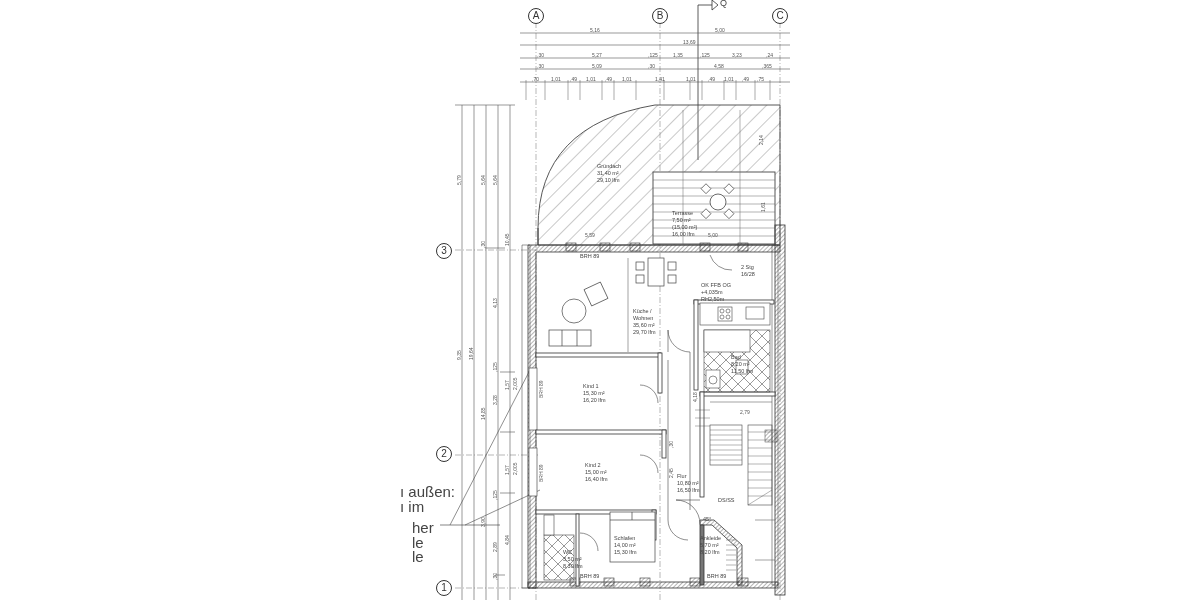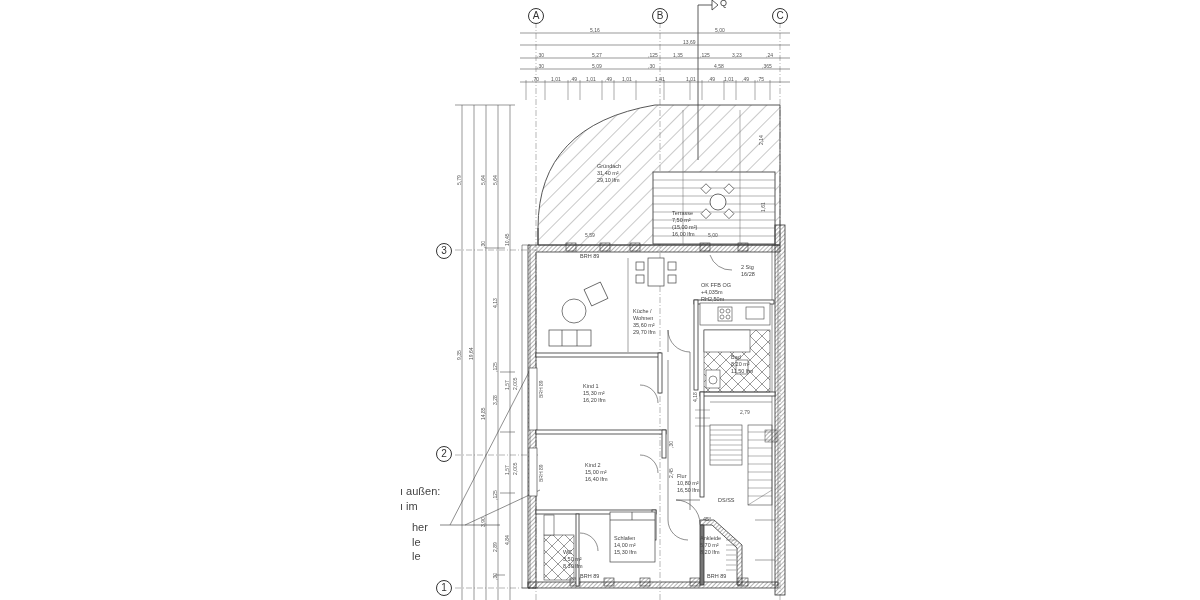--- a/index.html
+++ b/index.html
@@ -2,21 +2,21 @@
 <html><head>
 <meta charset="utf-8">
 <style>
   html,body{margin:0;padding:0;background:#fff;}
   body{width:1200px;height:600px;overflow:hidden;position:relative;font-family:"Liberation Sans",sans-serif;color:#333;}
   #plan{position:absolute;left:0;top:0;width:1200px;height:600px;}
   .lbl{position:absolute;font-size:5.5px;line-height:7px;color:#444;font-family:"Liberation Sans",sans-serif;white-space:nowrap;}
   .dim{position:absolute;font-size:5px;color:#555;font-family:"Liberation Sans",sans-serif;white-space:nowrap;}
   .vdim{position:absolute;font-size:5px;color:#555;transform:rotate(-90deg);transform-origin:left top;white-space:nowrap;font-family:"Liberation Sans",sans-serif;}
   .axis{position:absolute;width:14px;height:14px;border:1px solid #333;border-radius:50%;font-size:10px;line-height:14px;text-align:center;background:#fff;color:#333;font-family:"Liberation Sans",sans-serif;}
-  .note{position:absolute;font-size:11px;color:#444;line-height:15px;font-family:"Liberation Sans",sans-serif;white-space:nowrap;}
+  .note{position:absolute;font-size:15px;color:#444;line-height:15px;font-family:"Liberation Sans",sans-serif;white-space:nowrap;}
 </style>
 </head>
 <body>
 
 <svg id="plan" viewBox="0 0 1200 600" xmlns="http://www.w3.org/2000/svg">
   <defs>
     <pattern id="hatch" patternUnits="userSpaceOnUse" width="8" height="8" patternTransform="rotate(45)">
       <line x1="0" y1="0" x2="0" y2="8" stroke="#666" stroke-width="1"></line>
     </pattern>
     <pattern id="hatchwide" patternUnits="userSpaceOnUse" width="11" height="11" patternTransform="rotate(45)">

